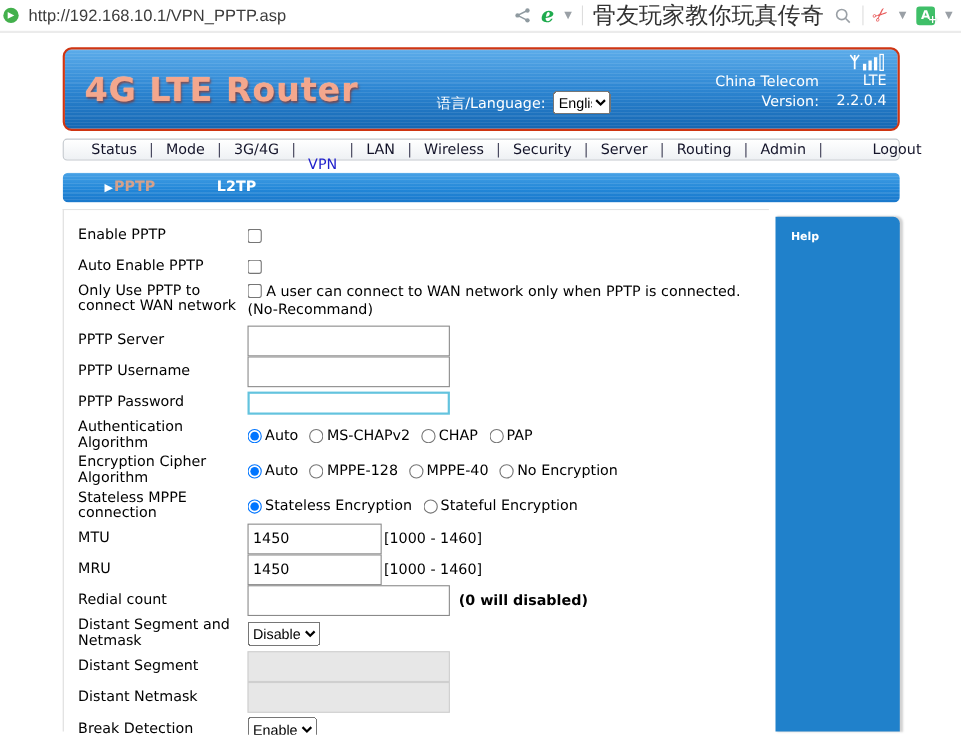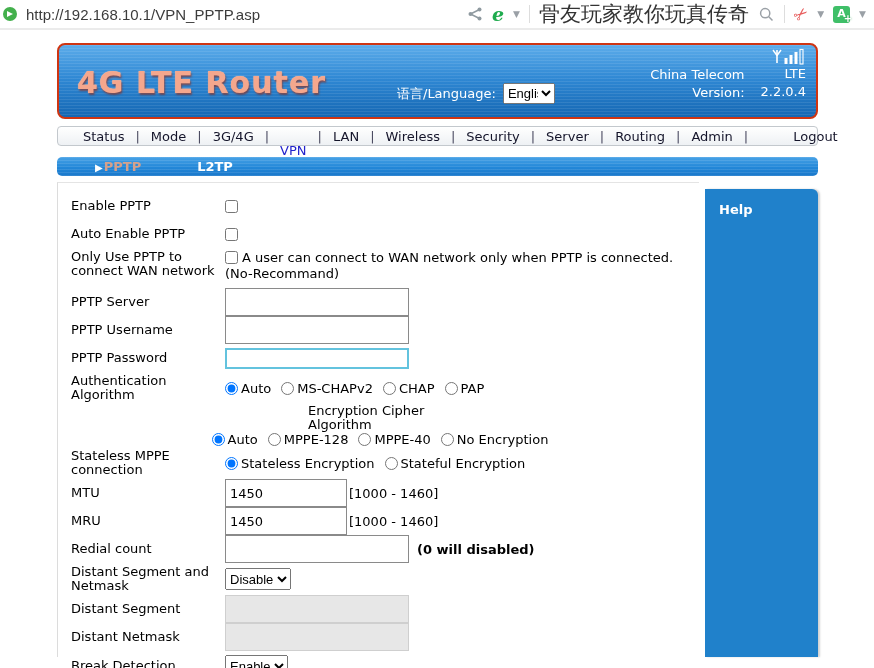--- a/index.html
+++ b/index.html
@@ -45,37 +45,37 @@
   
   .navbar { width:761px; height:20px; margin:7px 0 0 57px; border:1px solid #c3c8cd; border-radius:4px;
             background:linear-gradient(180deg,#ffffff,#eef1f4); display:flex; align-items:center;
             padding:0 14px; font-size:13px; color:#14142a; }
   .nav-item { padding:0 11px; cursor:pointer; white-space:nowrap; }
   .nav-item.active { color:#2222cc;margin-top:28px; }
   .nav-sep { color:#4a4a60; }
   .nav-item.logout { margin-left:34px; }
 
   
-  .subtabs { width:761px; height:19px; margin:11px 0 0 57px; border-radius:5px;
+  .subtabs { width:761px; height:27px; margin:11px 0 0 57px; border-radius:5px;
              background:
                repeating-linear-gradient(180deg, rgba(255,255,255,.10) 0 1px, rgba(255,255,255,0) 1px 3px),
                linear-gradient(180deg,#48a2e6 0%, #2287d8 55%, #1a78cb 100%);
              display:flex; align-items:center; padding-left:38px; gap:56px;
              font-size:13px; font-weight:bold; }
   .subtab { cursor:pointer; color:#fff; }
   .subtab.active { color:#d5a18c; }
   .subtab .arrow { color:#fff; font-size:10px; margin-right:1px; }
 
   
   .main { width:761px; margin:6px 0 0 57px; display:flex; align-items:stretch; height:475px; }
   .form-col { width:642px; border-left:1px solid #dcdcdc; border-top:1px solid #e4e4e4; padding:9px 0 0 13px; }
   .gap-col { width:6px; }
   .help-col { width:113px; margin-top:7px; background:#2081cb; border-radius:0 6px 0 0;
               box-shadow:2px 0 2px rgba(0,0,0,.18); padding:13px 0 0 14px; }
-  .help-title { color:#fff; font-weight:bold; font-size:13px; }
+  .help-title { color:#fff; font-weight:bold; font-size:10px; }
 
   .row { display:flex; align-items:center; min-height:28px; font-size:13px; color:#000; }
   .row.top { align-items:flex-start; padding-top:2px; }
   .lbl { width:154px; flex:0 0 auto; line-height:14px; padding-right:6px; }
   .ctl { display:flex; align-items:center; flex:1 1 auto; }
   .ctl.wrapblock { display:block; width:470px; line-height:16px; }
 
   input[type=checkbox] { width:13px; height:13px; margin:0; }
   .wrapblock input[type=checkbox] { vertical-align:-2px; margin-right:4px; }
 
@@ -239,21 +239,21 @@
             <input type="radio" name="auth" style="">
             <span>CHAP</span>
           </label>
         <label class="radio-item">
             <input type="radio" name="auth" style="">
             <span>PAP</span>
           </label>
       </span>
     </div>
 
-    <div class="row" style="min-height:32px;flex-direction:column;">
+    <div class="row" style="min-height:32px;">
       <span class="lbl">Encryption Cipher Algorithm</span>
       <span class="ctl">
         <label class="radio-item">
             <input type="radio" name="enc" checked="" style="">
             <span>Auto</span>
           </label>
         <label class="radio-item">
             <input type="radio" name="enc" style="">
             <span>MPPE-128</span>
           </label>

